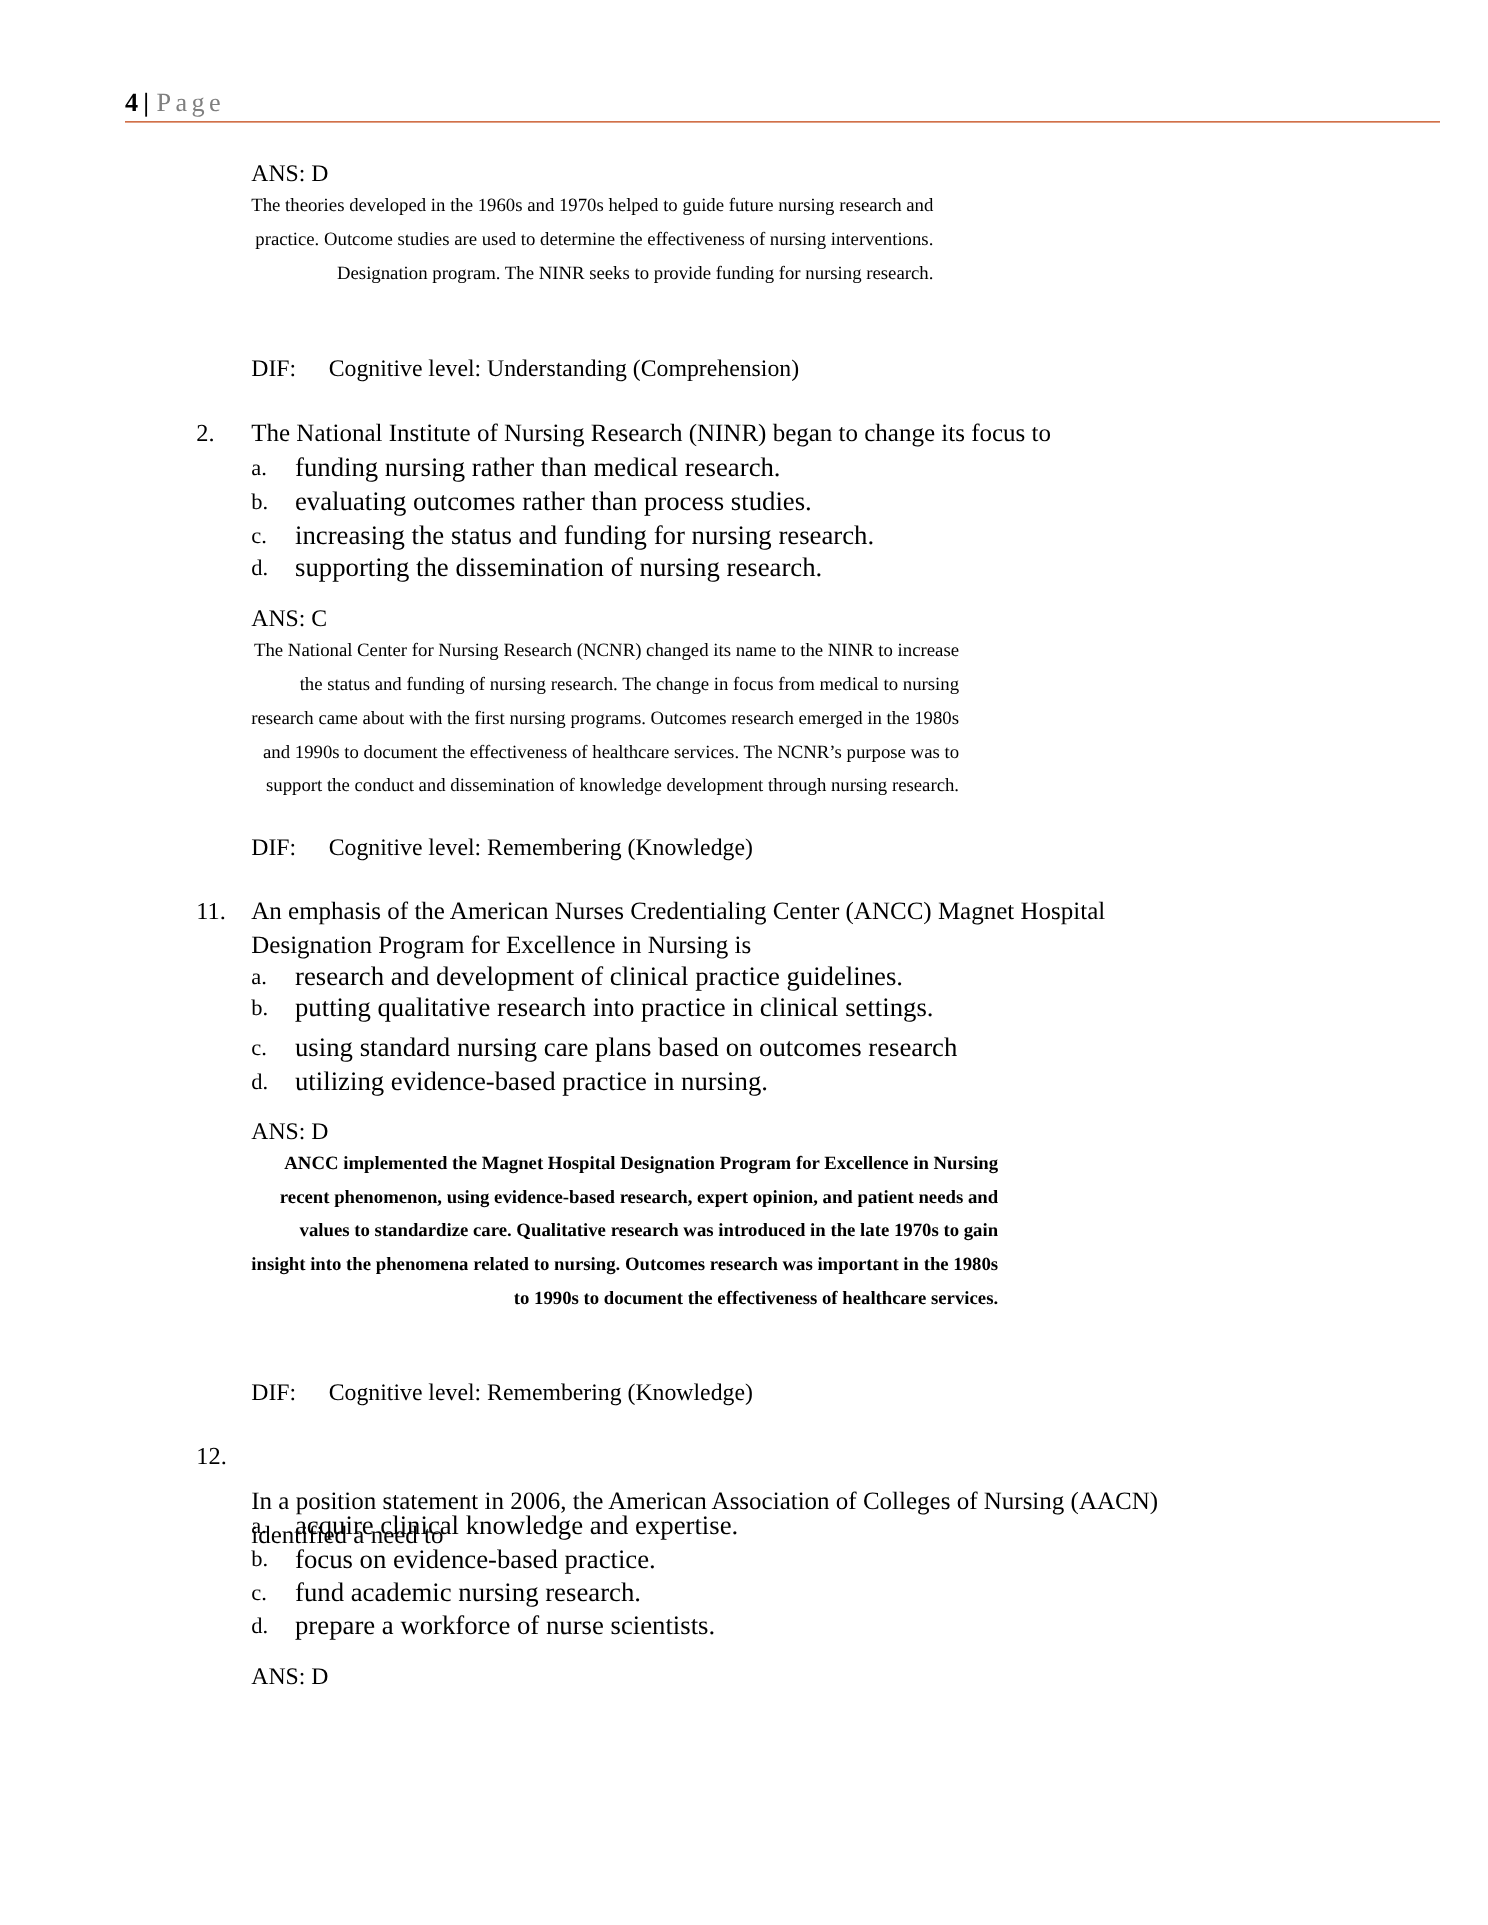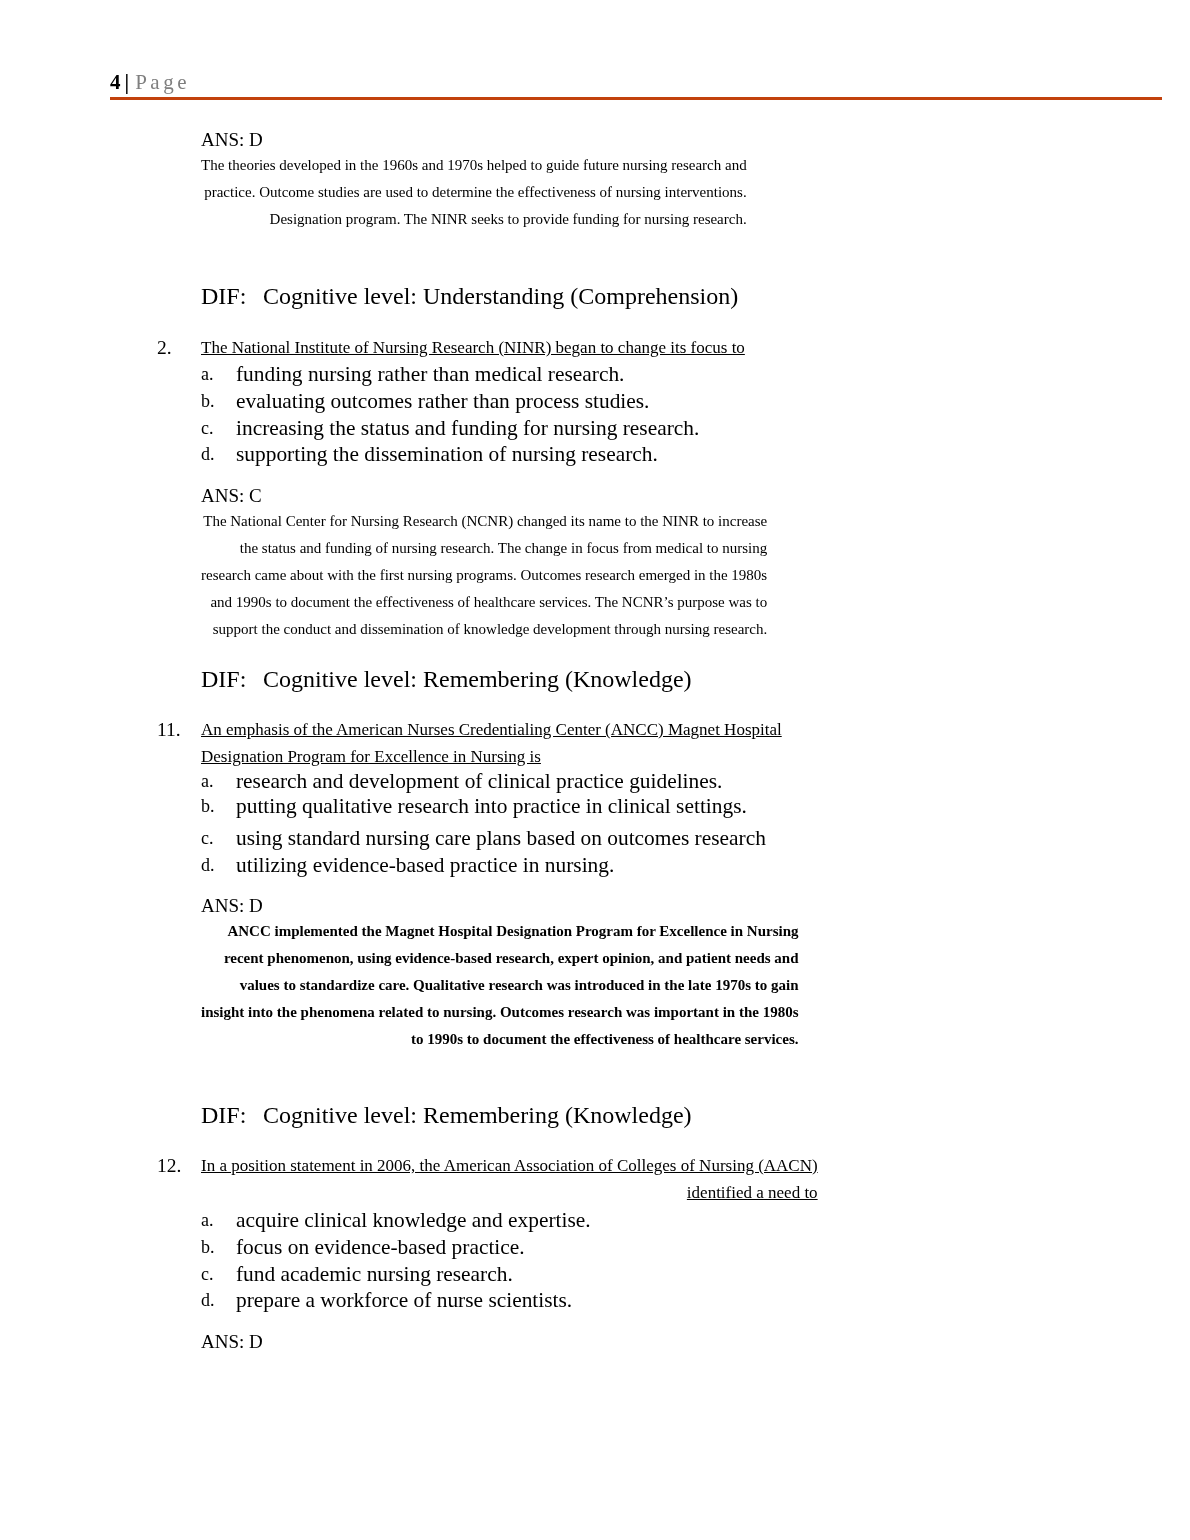--- a/index.html
+++ b/index.html
@@ -10,25 +10,25 @@
     body {
       width: 1190px;
       height: 1540px;
       position: relative;
       font-family: "Liberation Serif", "DejaVu Serif", serif;
       color: #000000;
       overflow: hidden;
     }
     .page-header {
       position: absolute;
-      left: 110px;
+      left: 100px;
       top: 70px;
       width: 1052px;
       height: 27px;
-      border-bottom: 3px solid #c2410c;
+      border-bottom: 1px solid #c2410c;
     }
     .page-num {
       font-weight: bold;
       font-size: 21px;
       line-height: 24px;
     }
     .page-sep {
       font-weight: bold;
       font-size: 21px;
     }
@@ -46,37 +46,36 @@
     }
     .rationale {
       position: absolute;
       left: 201px;
       font-size: 15px;
       line-height: 27px;
       white-space: nowrap;
       text-align: right;
     }
     .dif {
-      font-size: 24px;
+      font-size: 19px;
       line-height: 22px;
       left: 201px;
     }
     .dif .dif-label { display: inline-block; width: 62px; }
     .q-num {
       font-size: 19.5px;
       line-height: 27px;
       left: 157px;
     }
     .q-stem {
       position: absolute;
       left: 201px;
-      font-size: 17px;
+      font-size: 20px;
       line-height: 27px;
       white-space: nowrap;
-      text-decoration: underline;
     }
     .opt-letter {
       font-size: 18px;
       line-height: 27px;
       left: 201px;
     }
     .opt-text {
       font-size: 21.4px;
       line-height: 27px;
       left: 236px;
@@ -153,21 +152,21 @@
     <div>insight into the phenomena related to nursing. Outcomes research was important in the 1980s</div>
     <div>to 1990s to document the effectiveness of healthcare services.</div>
   </div>
   <div class="abs dif" style="top:1104px;">
     <span class="dif-label">DIF:</span><span>Cognitive level: Remembering (Knowledge)</span>
   </div>
 </div>
 
 <div>
   <div class="abs q-num" style="top:1152px;">12.</div>
-  <div class="q-stem" style="top:1152px;text-align:right;">
+  <div class="q-stem" style="top:1188px;">
     <div>In a position statement in 2006, the American Association of Colleges of Nursing (AACN)</div>
     <div>identified a need to</div>
   </div>
   <div class="abs opt-letter" style="top:1207px;">a.</div>
   <div class="abs opt-text" style="top:1207px;">acquire clinical knowledge and expertise.</div>
   <div class="abs opt-letter" style="top:1234px;">b.</div>
   <div class="abs opt-text" style="top:1234px;">focus on evidence-based practice.</div>
   <div class="abs opt-letter" style="top:1261px;">c.</div>
   <div class="abs opt-text" style="top:1261px;">fund academic nursing research.</div>
   <div class="abs opt-letter" style="top:1287px;">d.</div>

